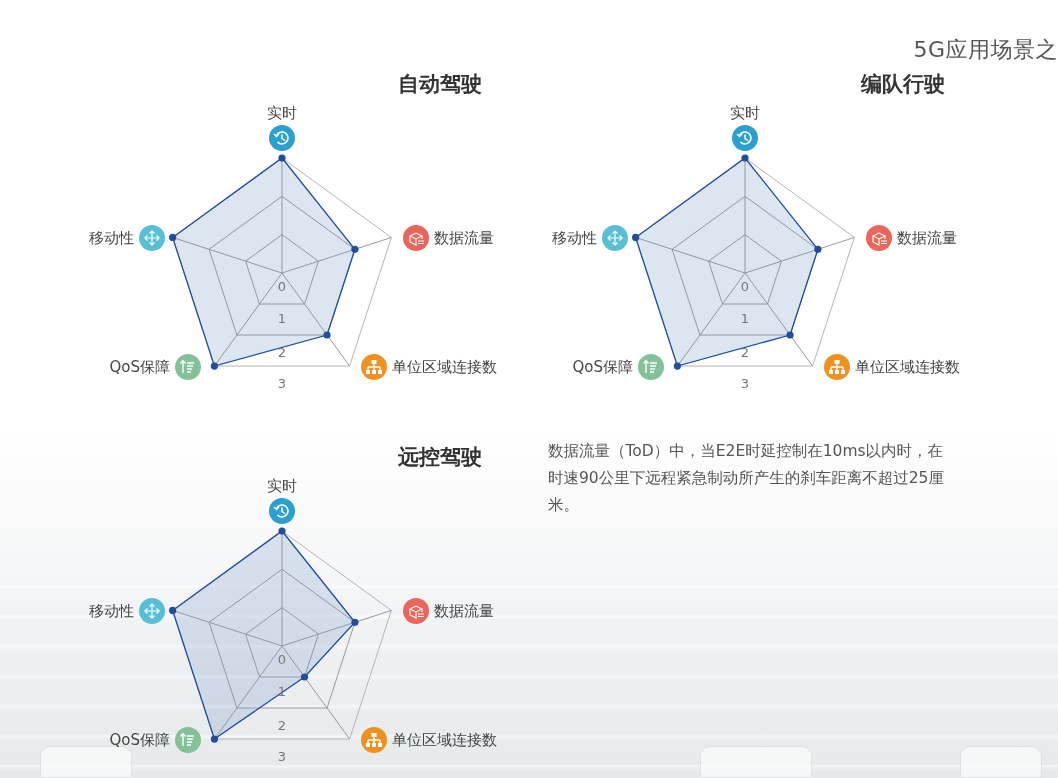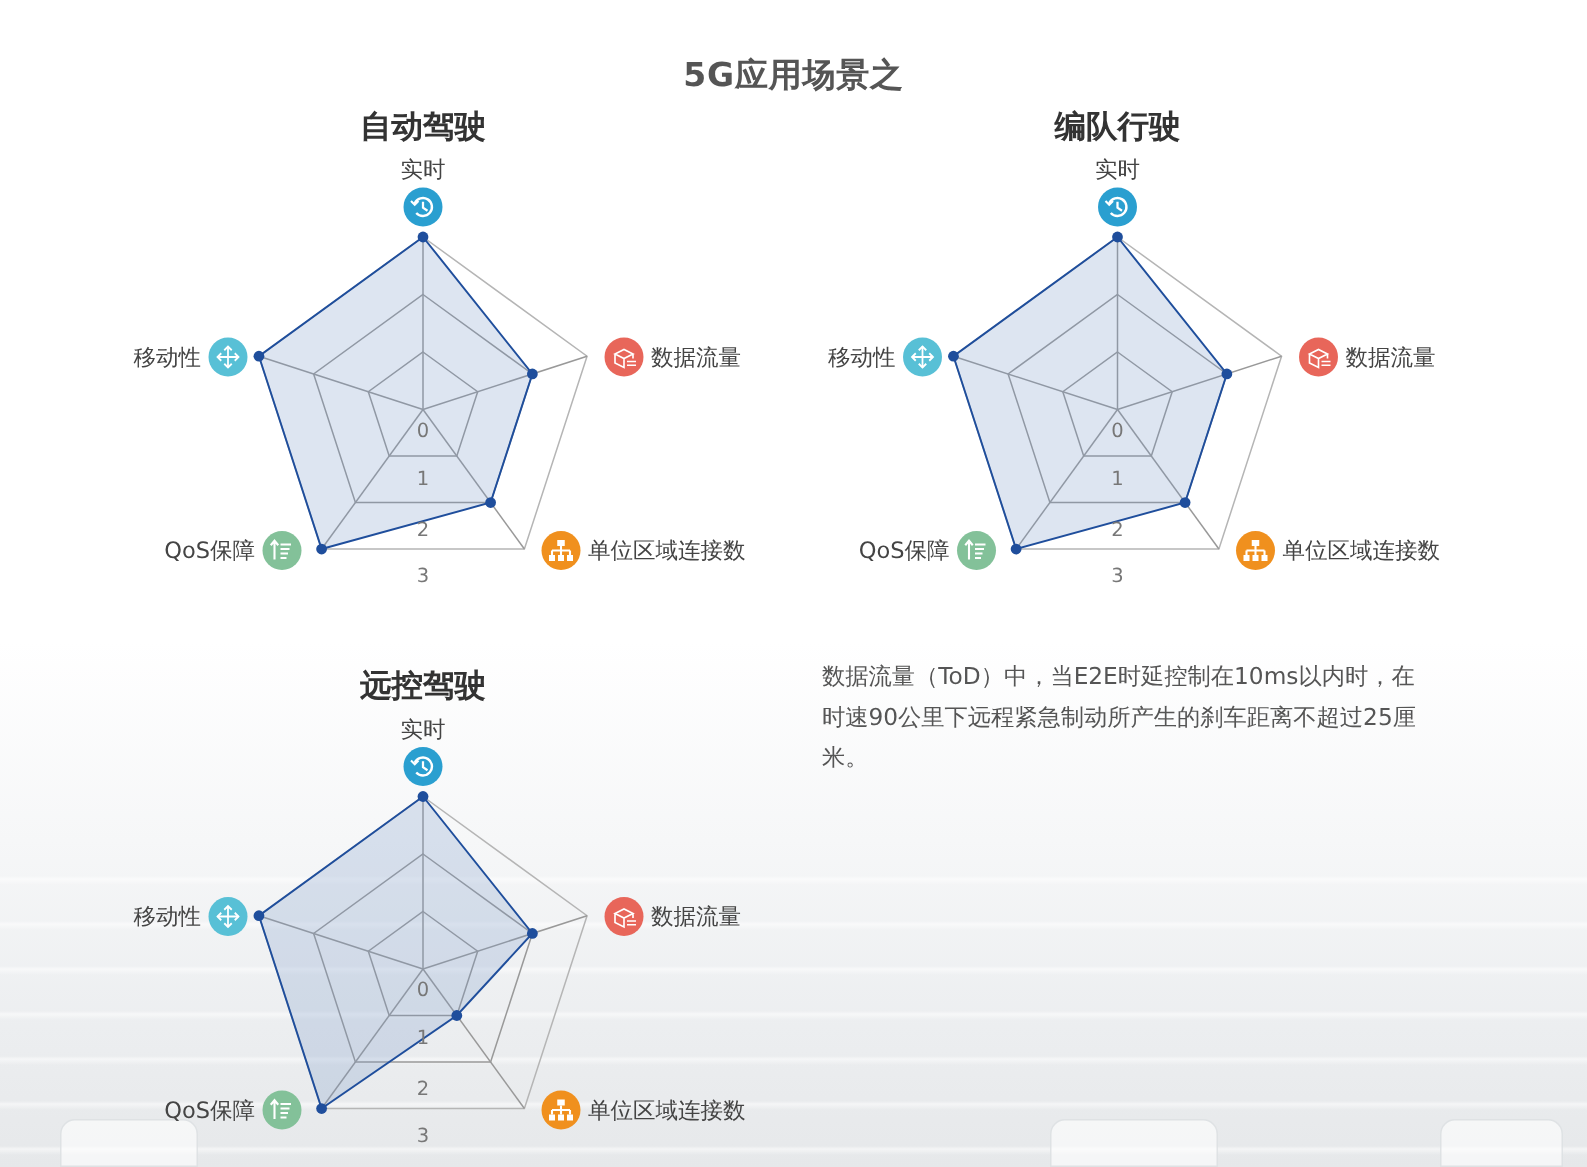--- a/index.html
+++ b/index.html
@@ -13,26 +13,26 @@
     position: absolute; left: 0; right: 0; top: 560px; bottom: 0;
     background:
       repeating-linear-gradient(to bottom, rgba(255,255,255,0) 0px, rgba(255,255,255,0) 24px, rgba(255,255,255,0.55) 26px, rgba(255,255,255,0) 30px);
     pointer-events: none;
   }
   .bg-car {
     position: absolute; bottom: 0; height: 30px; border-radius: 10px 10px 0 0;
     background: rgba(255,255,255,0.6); border: 1px solid rgba(200,205,210,0.5);
   }
   .page-title {
-    position: absolute; top: 20px; left: 0; width: 1058px; text-align: center;
-    font-size: 22px; color: #555; font-weight: bold; letter-spacing: 0.5px;
+    position: absolute; top: 20px; left: 0; width: 1058px; text-align: right;
+    font-size: 22px; color: #555; font-weight: normal; letter-spacing: 0.5px;
   }
   .chart-panel { position: absolute; width: 460px; height: 340px; }
   .chart-title {
-    position: absolute; top: 0; left: 0; width: 400px; text-align: center;
+    position: absolute; top: 0; left: 0; width: 400px; text-align: right;
     font-size: 21px; font-weight: bold; color: #333;
   }
   .chart-panel svg { position: absolute; left: 0; top: 0; overflow: visible; }
   .desc {
     position: absolute; left: 548px; top: 438px; width: 410px;
     font-size: 15.5px; line-height: 27px; color: #555;
   }
 </style>
 </head>
 <body>

